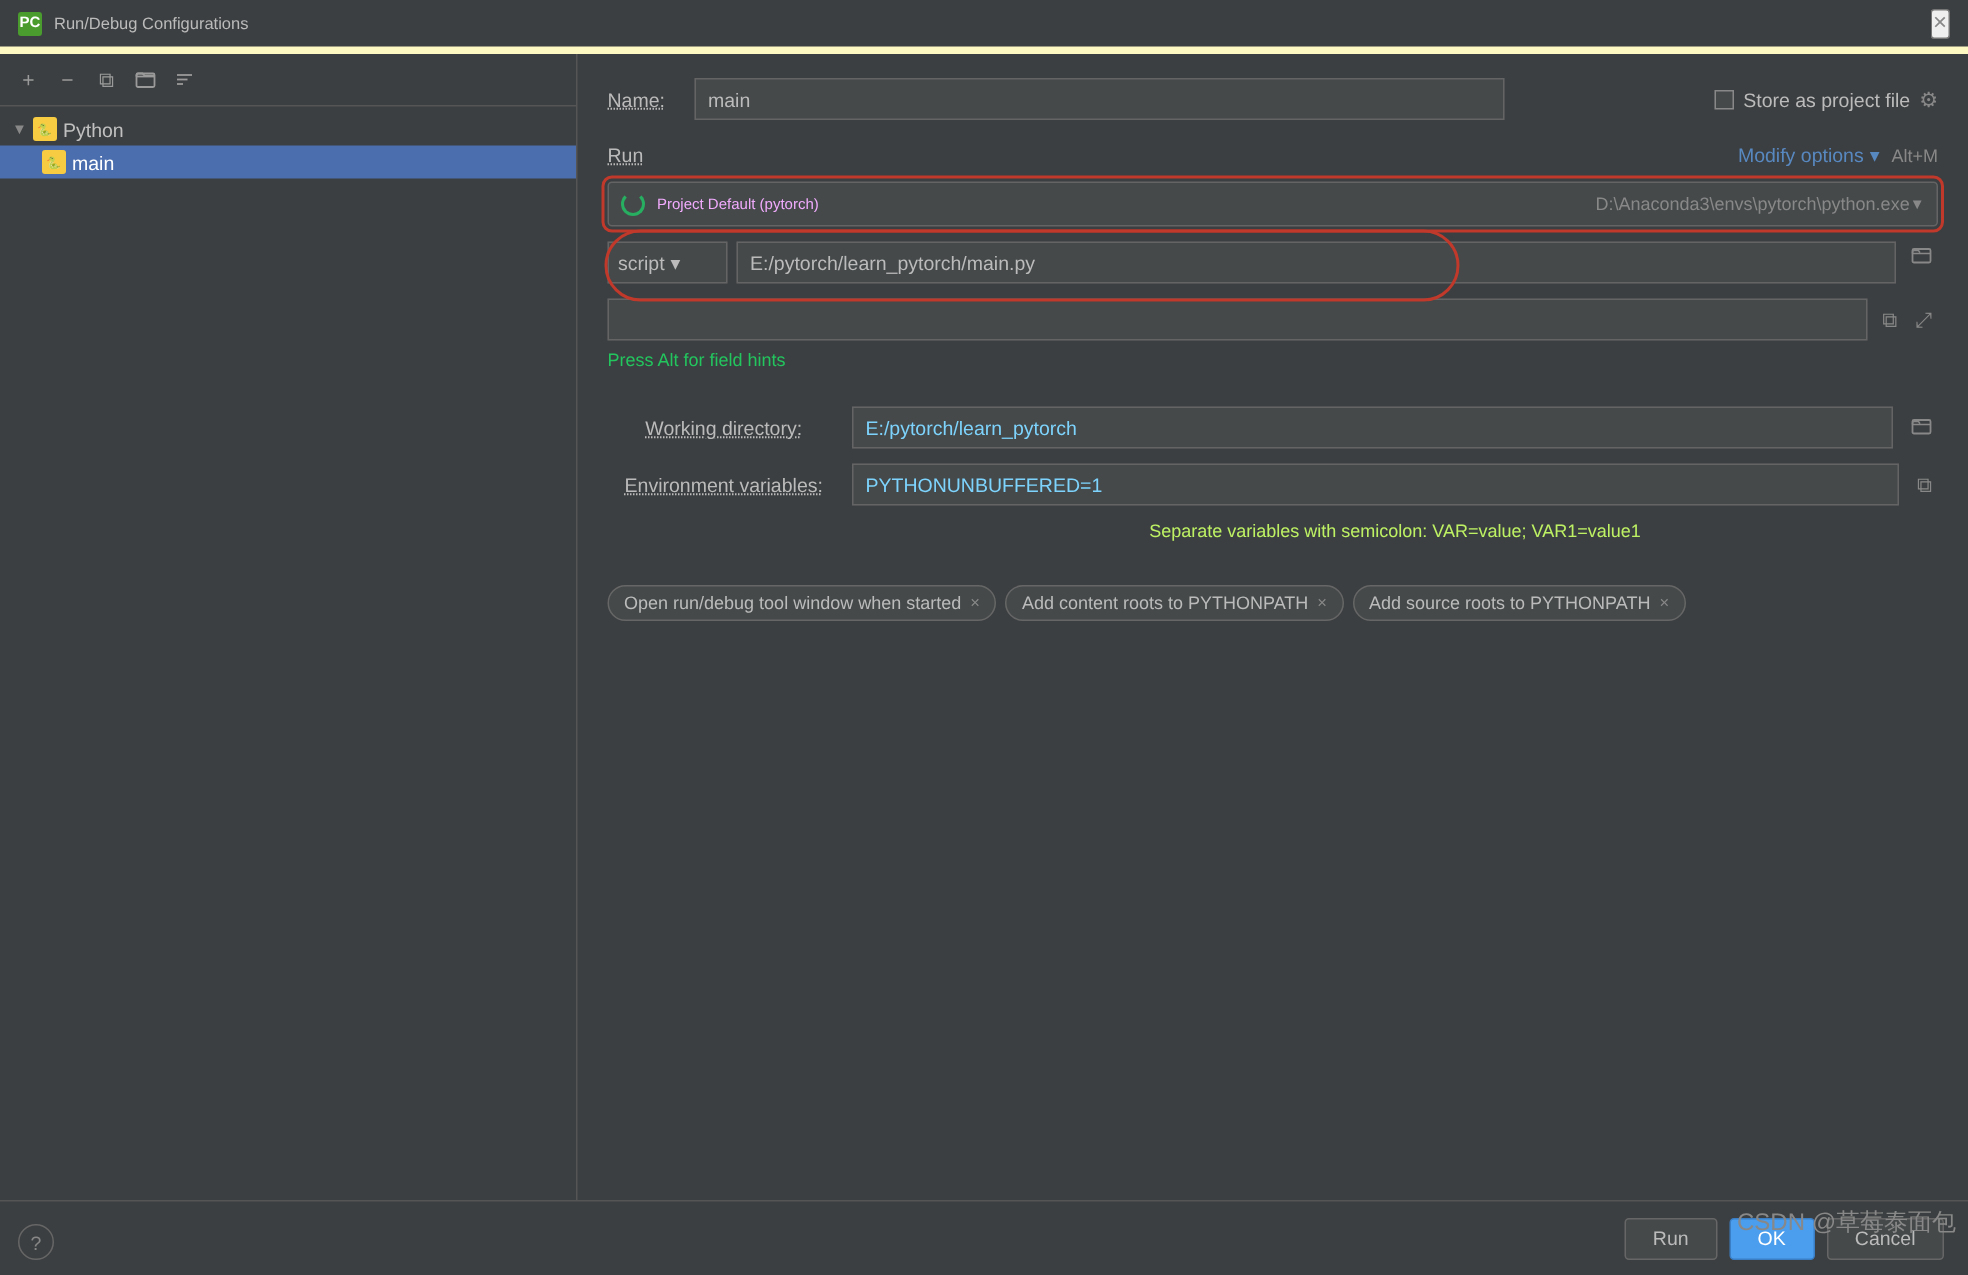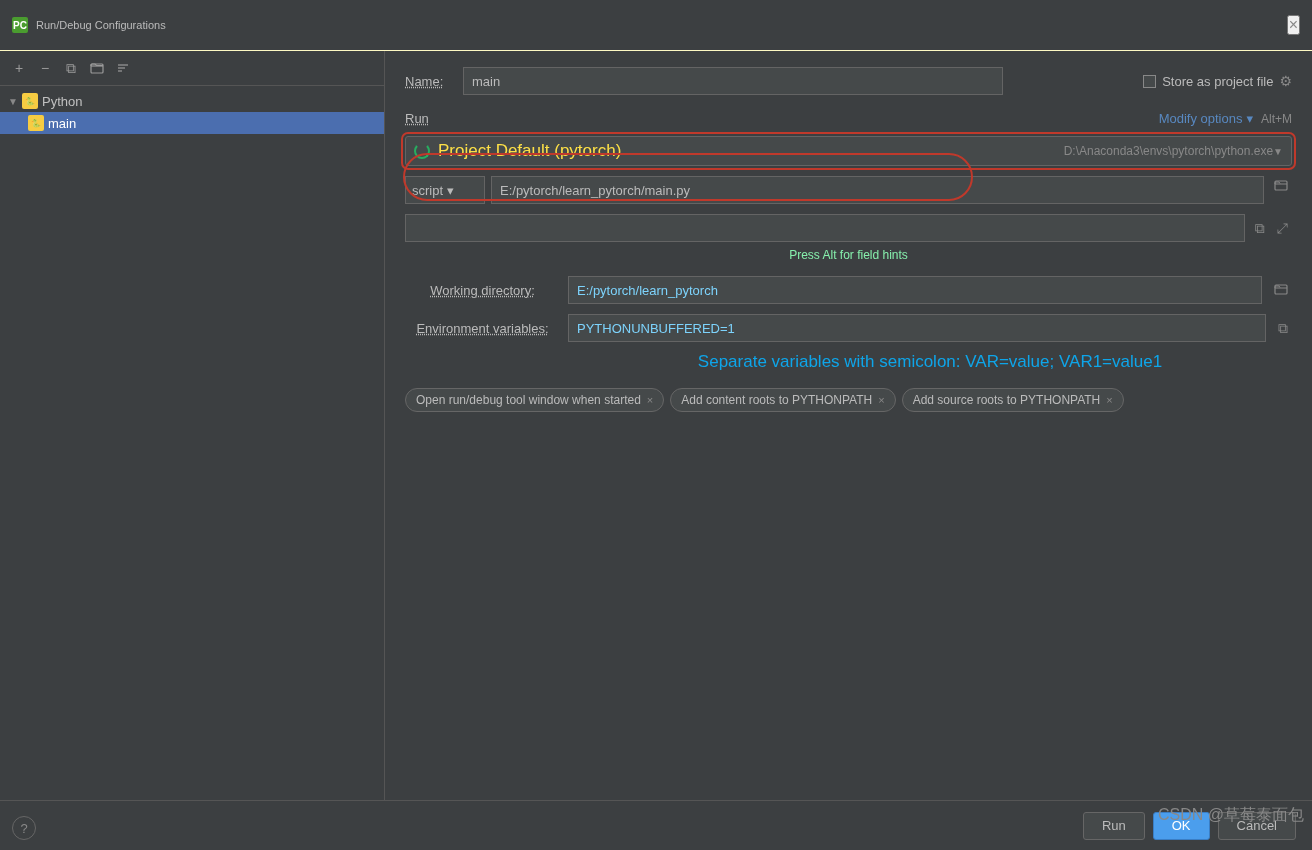--- a/index.html
+++ b/index.html
@@ -21,25 +21,25 @@
       width: 1312px;
       height: 850px;
       background: #3c3f41;
       display: flex;
       flex-direction: column;
     }
 
     
     .title-bar {
       background: #3c3f41;
-      height: 51px;
+      height: 36px;
       display: flex;
       align-items: center;
       padding: 0 12px;
-      border-bottom: 1px solid #fef9c3;
+      border-bottom: 5px solid #fef9c3;
       flex-shrink: 0;
     }
     .title-bar-icon {
       width: 16px;
       height: 16px;
       margin-right: 8px;
       background: #4a9c2f;
       border-radius: 2px;
       display: flex; align-items: center; justify-content: center;
       font-size: 10px; color: white; font-weight: bold;
@@ -242,23 +242,23 @@
     }
     .interpreter-spinner {
       width: 16px; height: 16px;
       border-radius: 50%;
       border: 2px solid #27ae60;
       border-top-color: transparent;
       margin-right: 8px;
       flex-shrink: 0;
     }
     .interpreter-text {
-      color: #fde047;
-      flex: 1;
-      font-size: 17px;
+      color: #f0abfc;
+      flex: 1;
+      font-size: 10px;
     }
     .interpreter-path {
       color: #888;
       font-size: 12px;
       margin-left: 8px;
     }
     .dropdown-arrow {
       color: #888;
       margin-left: auto;
       font-size: 10px;
@@ -318,24 +318,23 @@
       color: #bbb;
       padding: 4px 8px;
       font-size: 13px;
       height: 28px;
       outline: none;
     }
     .params-icons {
       display: flex; gap: 4px;
     }
     .field-hint {
-      color: #86efac;
+      color: #22c55e;
       font-size: 12px;
-      margin-bottom: 14px;
-      text-align: center;
+      margin-bottom: 24px;
     }
 
     
     .form-row {
       display: flex;
       align-items: center;
       margin-bottom: 10px;
       gap: 8px;
     }
     .form-label {
@@ -349,24 +348,24 @@
       flex: 1;
       background: #45494a;
       border: 1px solid #646464;
       color: #7dd3fc;
       padding: 4px 8px;
       font-size: 13px;
       height: 28px;
       outline: none;
     }
     .hint-text {
-      color: #0ea5e9;
-      font-size: 17px;
+      color: #bef264;
+      font-size: 12px;
       text-align: center;
-      margin-bottom: 16px;
+      margin-bottom: 29px;
       margin-left: 163px;
     }
 
     
     .tags-row {
       display: flex;
       flex-wrap: wrap;
       gap: 6px;
       margin-left: 0;
       margin-bottom: 8px;

